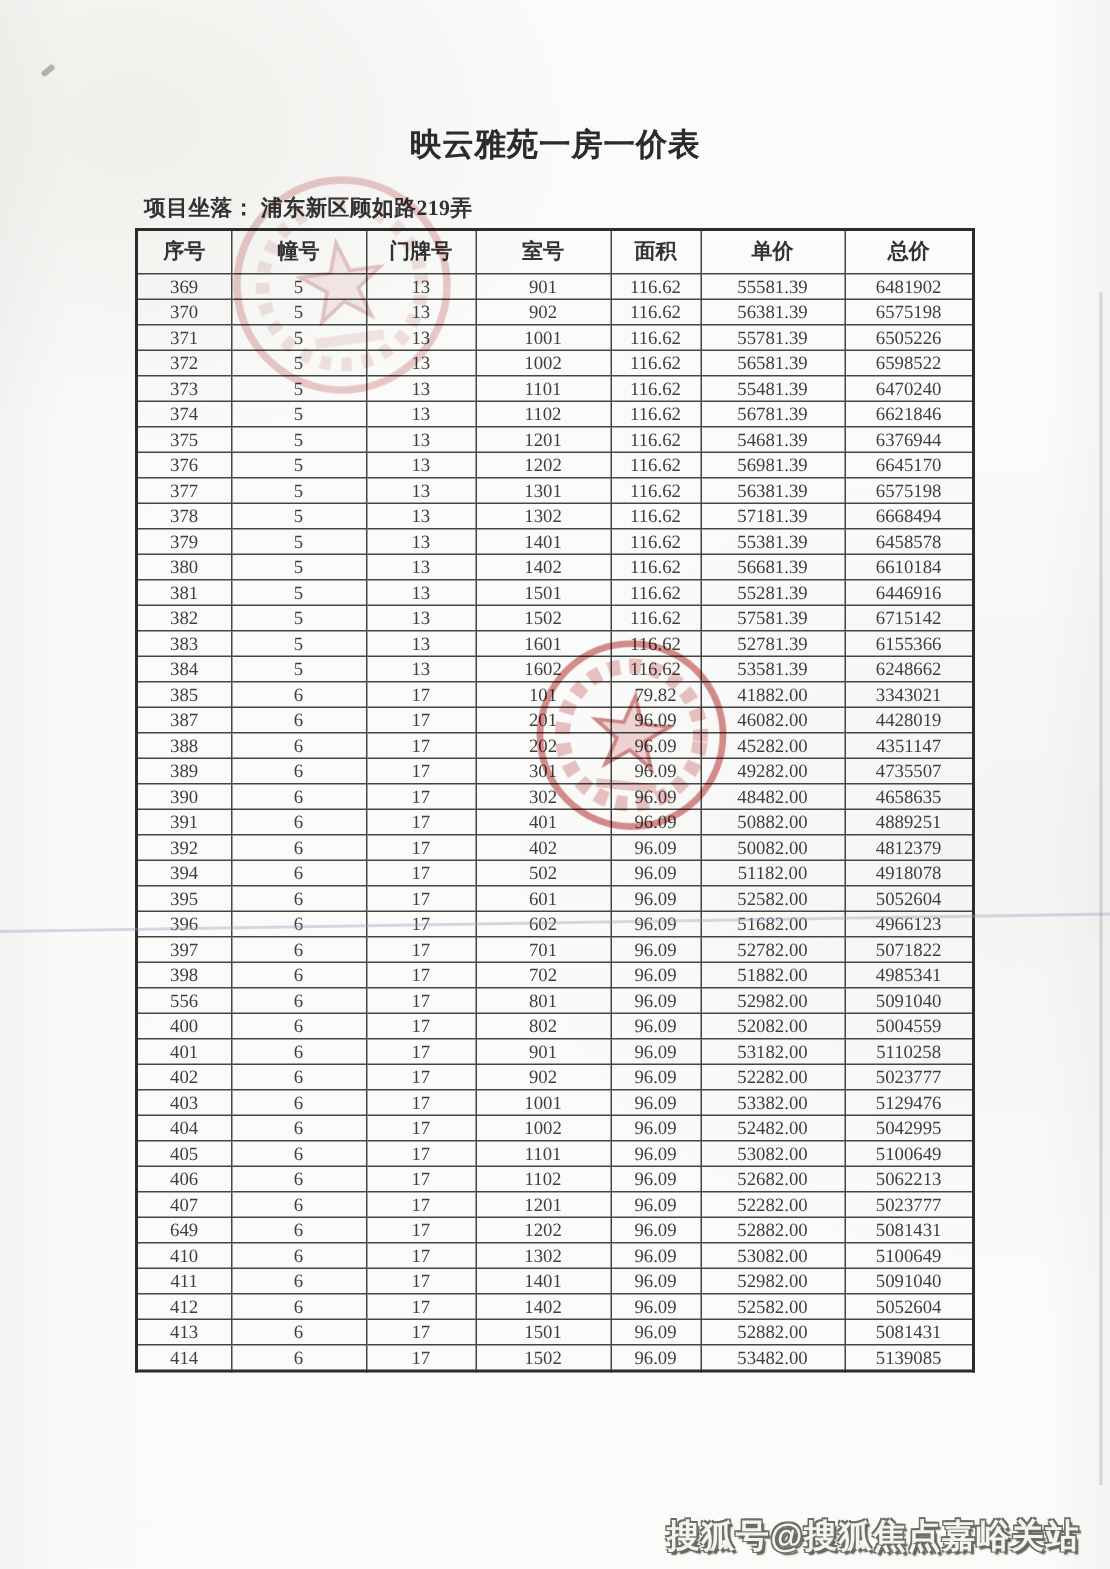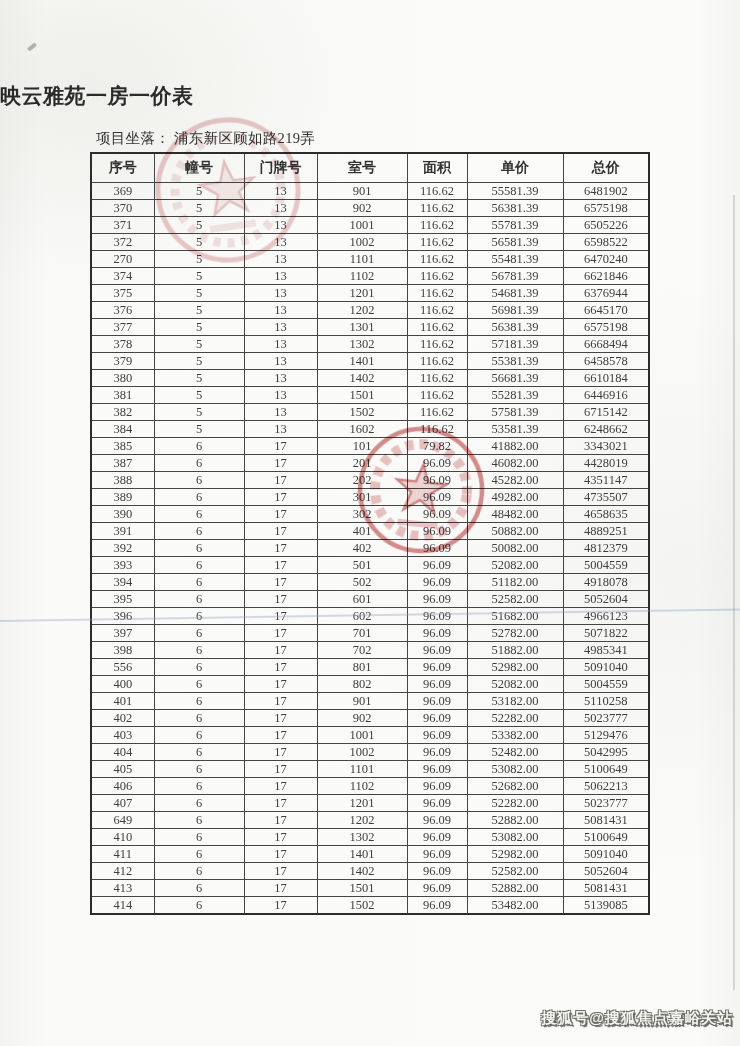--- a/index.html
+++ b/index.html
@@ -16,26 +16,26 @@
       linear-gradient(90deg,#f3f3f1 0%, #fafaf8 6%, #fbfbf9 94%, #f4f4f2 100%);
     overflow:hidden;
   }
   .speck {
     position:absolute; left:27px; top:45px; width:10px; height:4px;
     background:rgba(125,125,125,0.55); border-radius:2px;
     transform:rotate(-38deg);
   }
   .title {
     position:absolute; left:0; top:82px; width:740px;
-    font-size:21px; font-weight:bold;
+    text-align:center; font-size:21px; font-weight:bold;
     color:#2b2b2b; letter-spacing:0.5px;
   }
   .location {
     position:absolute; left:96px; top:129px;
-    font-size:14.5px; font-weight:normal; color:#333;
+    font-size:14.5px; font-weight:bold; color:#333;
     letter-spacing:0.3px;
   }
   .location .loc-value { margin-left:4px; }
   table.price-table {
     position:absolute; left:90px; top:152px; width:558px;
     border-collapse:collapse; table-layout:fixed;
     border:2px solid #2c2c2c;
   }
   table.price-table th, table.price-table td {
     border:1px solid #454545;
@@ -57,23 +57,23 @@
   .fold-line {
     position:absolute; left:0; top:620px; width:740px; height:2px;
     background:rgba(145,160,190,0.38);
     transform:rotate(-0.9deg); transform-origin:left center;
   }
   .edge-line {
     position:absolute; left:733px; top:195px; width:2px; height:795px;
     background:rgba(120,120,120,0.25);
   }
   .watermark {
-    position:absolute; right:7px; top:1009px;
+    position:absolute; right:20px; top:1009px;
     font-family:"Liberation Sans", sans-serif;
-    font-size:15px; font-weight:bold; letter-spacing:1px;
+    font-size:22px; font-weight:bold; letter-spacing:1px;
     color:#f4f4f1;
     text-shadow:
       -1px -1px 0 #6e6e66, 1px -1px 0 #6e6e66,
       -1px 1px 0 #6e6e66, 1px 1px 0 #6e6e66,
       2px 2px 1px #5a5a52;
   }
 </style>
 </head>
 <body>
 
@@ -139,21 +139,21 @@
         <tr>
           <td>372</td>
           <td>5</td>
           <td>13</td>
           <td>1002</td>
           <td>116.62</td>
           <td>56581.39</td>
           <td>6598522</td>
         </tr>
         <tr>
-          <td>270</td>
+          <td>373</td>
           <td>5</td>
           <td>13</td>
           <td>1101</td>
           <td>116.62</td>
           <td>55481.39</td>
           <td>6470240</td>
         </tr>
         <tr>
           <td>374</td>
           <td>5</td>
@@ -227,20 +227,29 @@
           <td>6446916</td>
         </tr>
         <tr>
           <td>382</td>
           <td>5</td>
           <td>13</td>
           <td>1502</td>
           <td>116.62</td>
           <td>57581.39</td>
           <td>6715142</td>
+        </tr>
+        <tr>
+          <td>383</td>
+          <td>5</td>
+          <td>13</td>
+          <td>1601</td>
+          <td>116.62</td>
+          <td>52781.39</td>
+          <td>6155366</td>
         </tr>
         <tr>
           <td>384</td>
           <td>5</td>
           <td>13</td>
           <td>1602</td>
           <td>116.62</td>
           <td>53581.39</td>
           <td>6248662</td>
         </tr>
@@ -299,29 +308,20 @@
           <td>4889251</td>
         </tr>
         <tr>
           <td>392</td>
           <td>6</td>
           <td>17</td>
           <td>402</td>
           <td>96.09</td>
           <td>50082.00</td>
           <td>4812379</td>
-        </tr>
-        <tr>
-          <td>393</td>
-          <td>6</td>
-          <td>17</td>
-          <td>501</td>
-          <td>96.09</td>
-          <td>52082.00</td>
-          <td>5004559</td>
         </tr>
         <tr>
           <td>394</td>
           <td>6</td>
           <td>17</td>
           <td>502</td>
           <td>96.09</td>
           <td>51182.00</td>
           <td>4918078</td>
         </tr>

